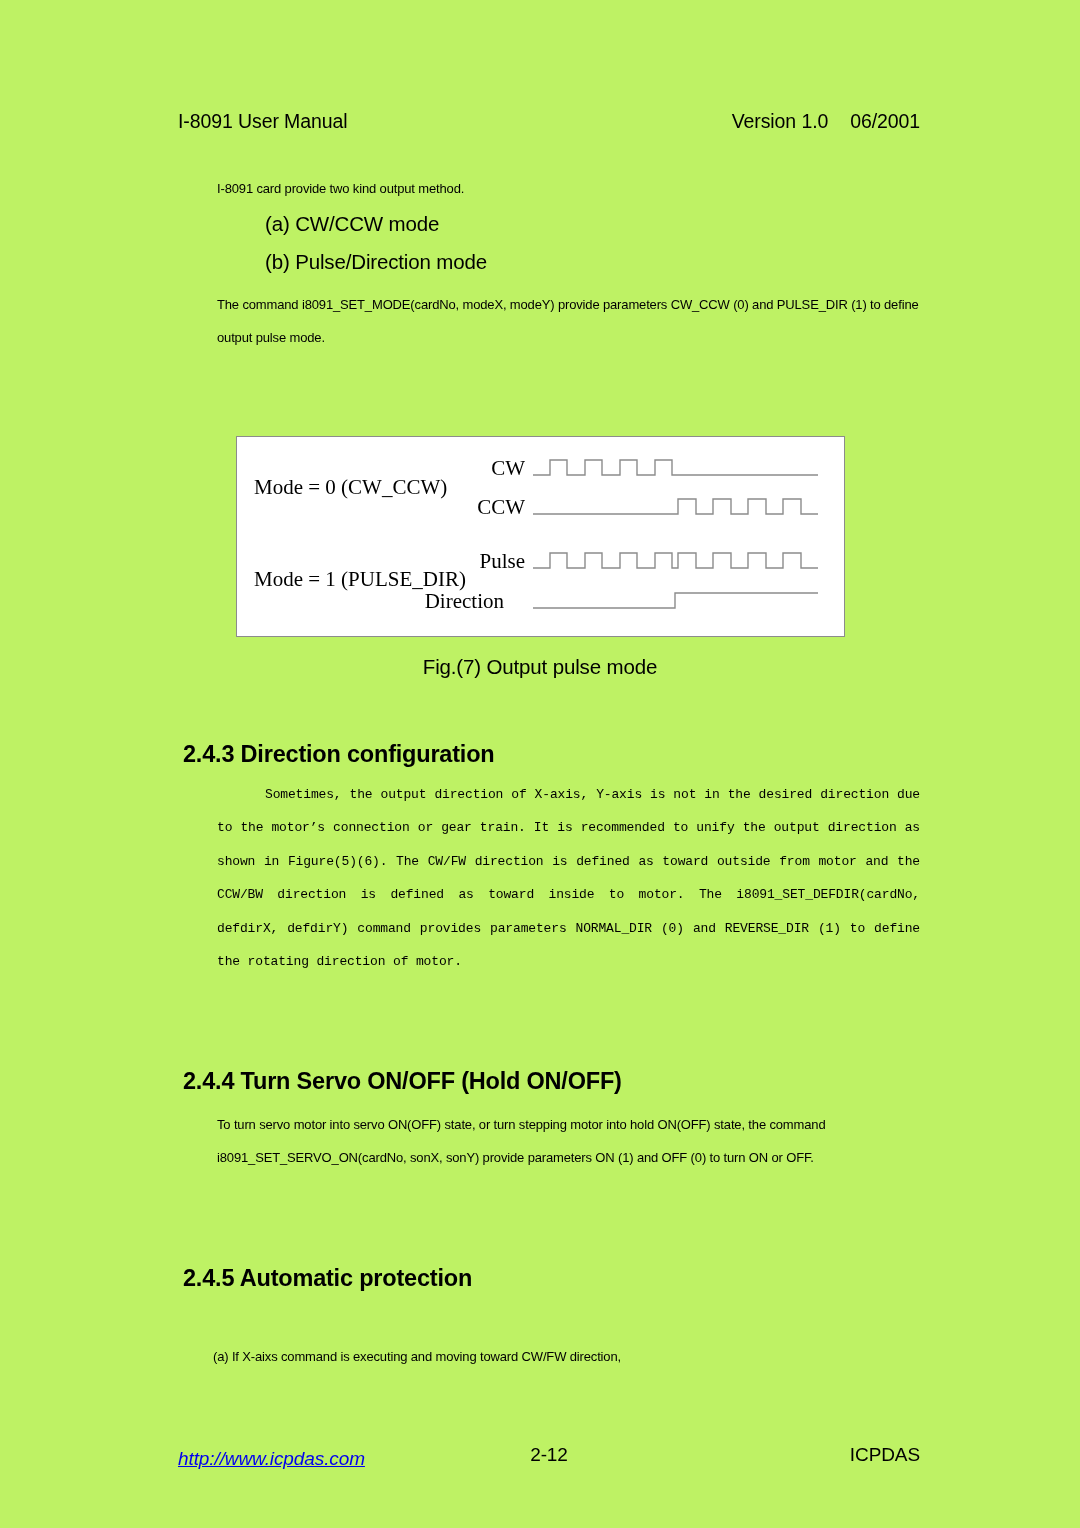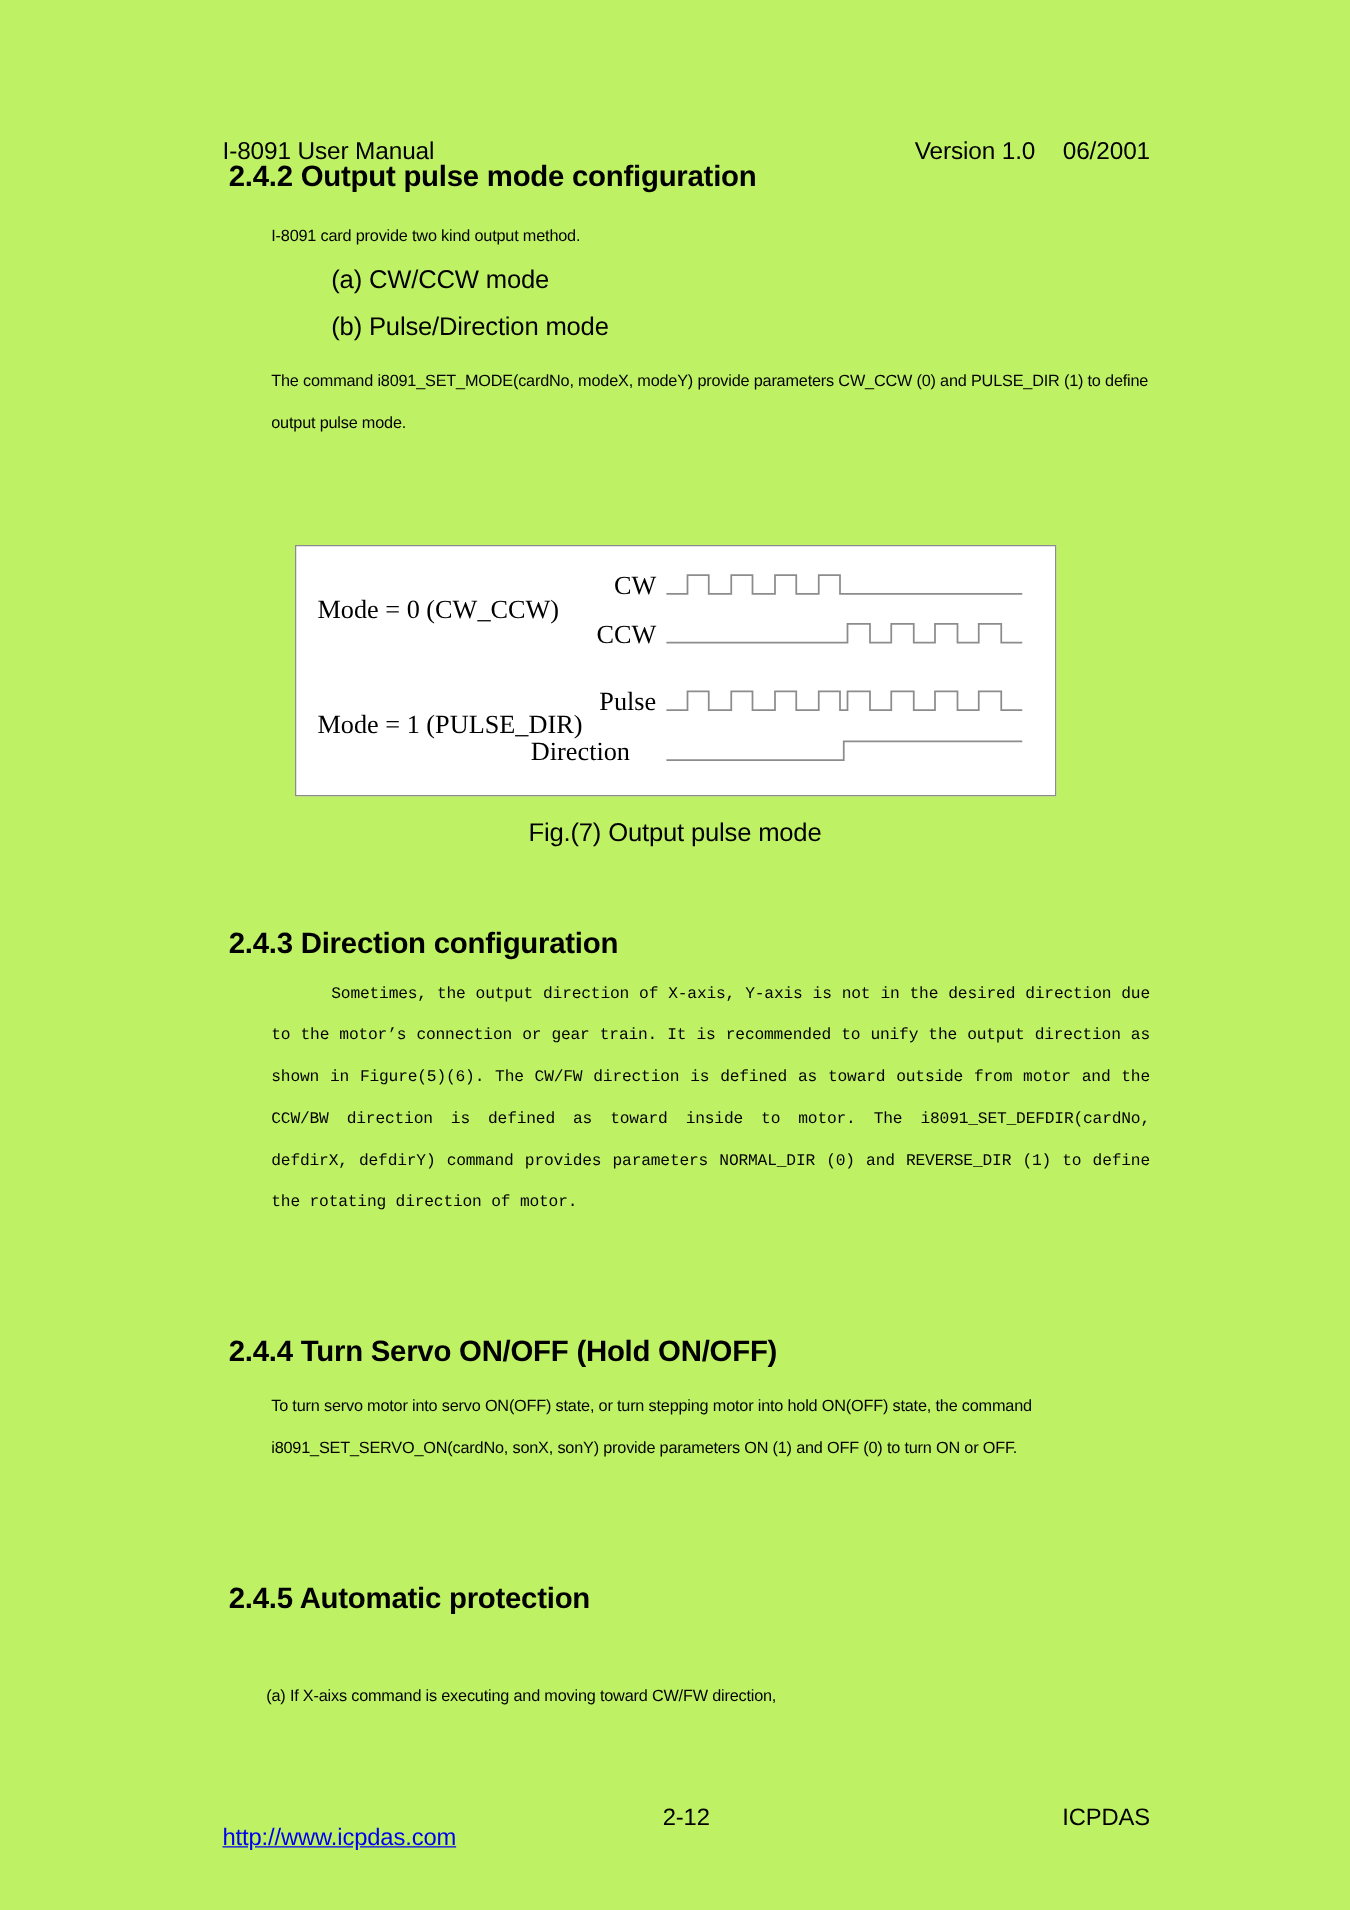--- a/index.html
+++ b/index.html
@@ -132,23 +132,24 @@
     position: absolute;
     left: 178px;
     top: 1444px;
     width: 742px;
     font-size: 19px;
     letter-spacing: -0.1px;
   }
   .footer .f-url {
     position: absolute;
     left: 0;
-    top: 16px;
+    top: 4px;
     color: #0000ee;
     text-decoration: underline;
+    font-style: italic;
   }
   .footer .f-page {
     position: absolute;
     left: 0;
     top: 0;
     width: 742px;
     text-align: center;
   }
   .footer .f-brand {
     position: absolute;
@@ -162,21 +163,20 @@
 <div class="page">
 
   <div class="running-header">
     <span>I-8091 User Manual</span>
     <span class="hdr-right">
       <span>Version 1.0</span>
       <span>06/2001</span>
     </span>
   </div>
 
-  <div class="h-sec" style="top:128px;">2.4.2 Output pulse mode configuration</div>
   <div class="para" style="top:172px;">I-8091 card provide two kind output method.</div>
   <div class="sub-item" style="top:212px;">(a) CW/CCW mode</div>
   <div class="sub-item" style="top:250px;">(b) Pulse/Direction mode</div>
   <div class="para" style="top:288px;">The command i8091_SET_MODE(cardNo, modeX, modeY) provide parameters CW_CCW (0) and PULSE_DIR (1) to define output pulse mode.</div>
 
   <div class="figure-box"></div>
 
   <div class="mode-label m0">Mode = 0 (CW_CCW)</div>
   <div class="mode-label m1">Mode = 1 (PULSE_DIR)</div>
 

